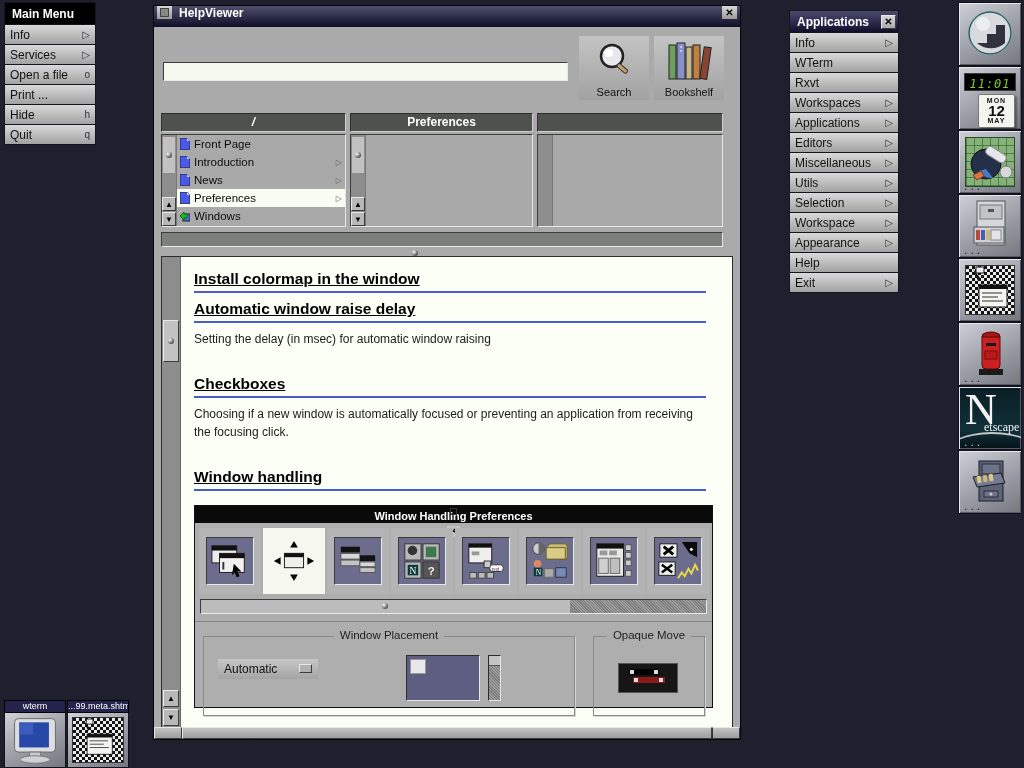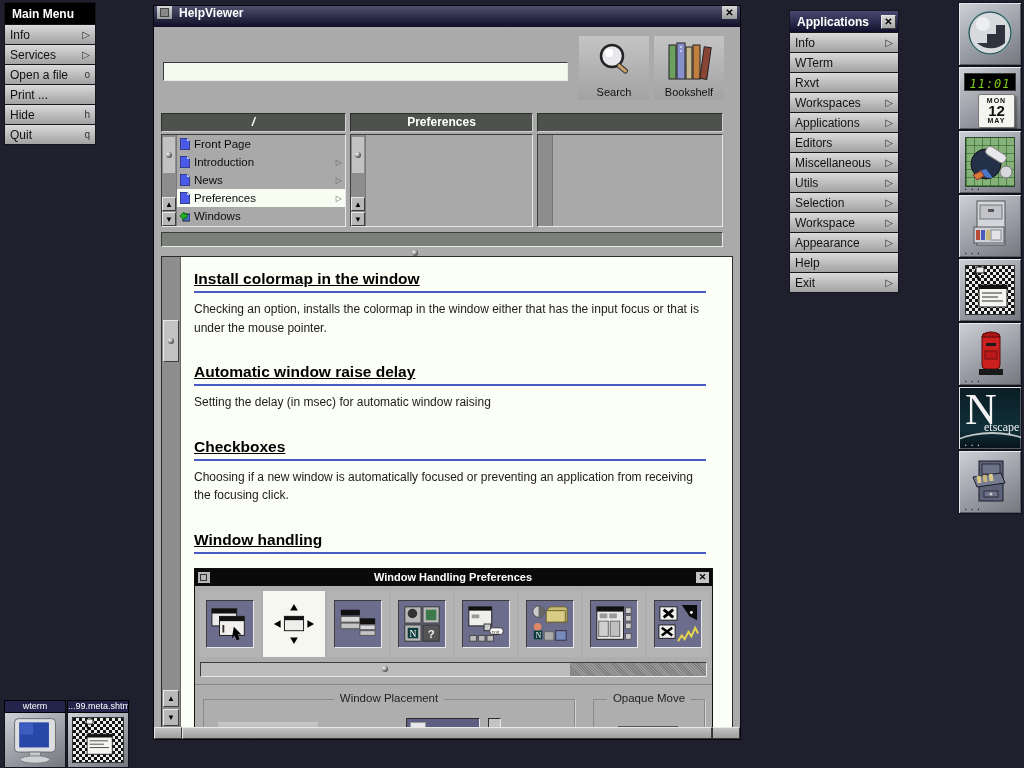--- a/index.html
+++ b/index.html
@@ -69,21 +69,21 @@
   .hv-vsb .knob { position:absolute; left:1px; top:63px; width:16px; height:42px; background:#c2c2c2; display:flex; align-items:center; justify-content:center; }
   .hv-vsb .a-up   { position:absolute; left:1px; bottom:21px; width:16px; height:17px; background:#b8b8b8; font-size:8px; text-align:center; line-height:16px; color:#000; }
   .hv-vsb .a-down { position:absolute; left:1px; bottom:2px;  width:16px; height:17px; background:#b8b8b8; font-size:8px; text-align:center; line-height:16px; color:#000; }
   .hv-text { position:absolute; left:19px; top:0; right:0; bottom:0; padding:13px 22px 0 13px; overflow:hidden; }
   .sec-h { font-size:15.5px; font-weight:bold; color:#000; border-bottom:2px solid #4a5cc8; padding-bottom:3px; margin:0 4px 7px 0; }
   .sec-h span { text-decoration:underline; }
   .sec-p { font-size:12px; line-height:1.55; color:#1b1b1b; width:512px; margin:0 0 26px 0; }
 
   
   #wh-dialog { width:519px; margin-top:14px; background:#aeaeae; border:1px solid #111; }
-  .d-titlebar { height:17px; background:#0a0a0a; color:#fff; display:flex; align-items:center; padding:0 3px; gap:4px; }
+  .d-titlebar { height:17px; background:#0a0a0a; color:#fff; display:flex; align-items:center; padding:0 3px; gap:4px;flex-direction:column; }
   .d-mini { width:12px; height:11px; background:#b8b8b8; position:relative; }
   .d-mini::after { content:""; position:absolute; left:2px; top:2px; width:5px; height:5px; border:1px solid #333; }
   .d-title { flex:1; text-align:center; font-size:11px; font-weight:bold; }
   .d-close { width:13px; height:11px; background:#c4c4c4; color:#000; font-size:9px; font-weight:bold; text-align:center; line-height:11px; }
   .d-toolbar { display:flex; gap:2px; padding:5px 3px 4px 4px; }
   .tab { width:62px; height:66px; background:#b4b4b4; display:flex; align-items:center; justify-content:center; flex:none; }
   .tab .pane { width:48px; height:48px; background:#6c6c8c; border:1px solid; border-color:#3c3c3c #e8e8e8 #e8e8e8 #3c3c3c; display:flex; align-items:center; justify-content:center; }
   .tab.sel { background:#f6f7ee; }
   .tab.sel .pane { background:transparent; border-color:transparent; }
   .d-scroll { position:relative; height:15px; margin:1px 5px 7px 5px; border:1px solid; border-color:#3c3c3c #e8e8e8 #e8e8e8 #3c3c3c; }
@@ -289,21 +289,20 @@
     <div id="hv-content">
       <div class="hv-vsb">
         <div class="knob up">
             <span class="dimple"></span>
           </div>
         <div class="a-up up">▲</div>
         <div class="a-down up">▼</div>
       </div>
       <div class="hv-text">
         <div class="sec-h"><span>Install colormap in the window</span></div>
-        <p class="sec-p">Checking an option, installs the colormap in the window either that has the input focus or that is under the mouse pointer.</p>
         <div class="sec-h"><span>Automatic window raise delay</span></div>
         <p class="sec-p">Setting the delay (in msec) for automatic window raising</p>
         <div class="sec-h"><span>Checkboxes</span></div>
         <p class="sec-p">Choosing if a new window is automatically focused or preventing an application from receiving the focusing click.</p>
         <div class="sec-h"><span>Window handling</span></div>
 
         <div id="wh-dialog">
           <div class="d-titlebar">
             <div class="d-mini"></div>
             <div class="d-title">Window Handling Preferences</div>

